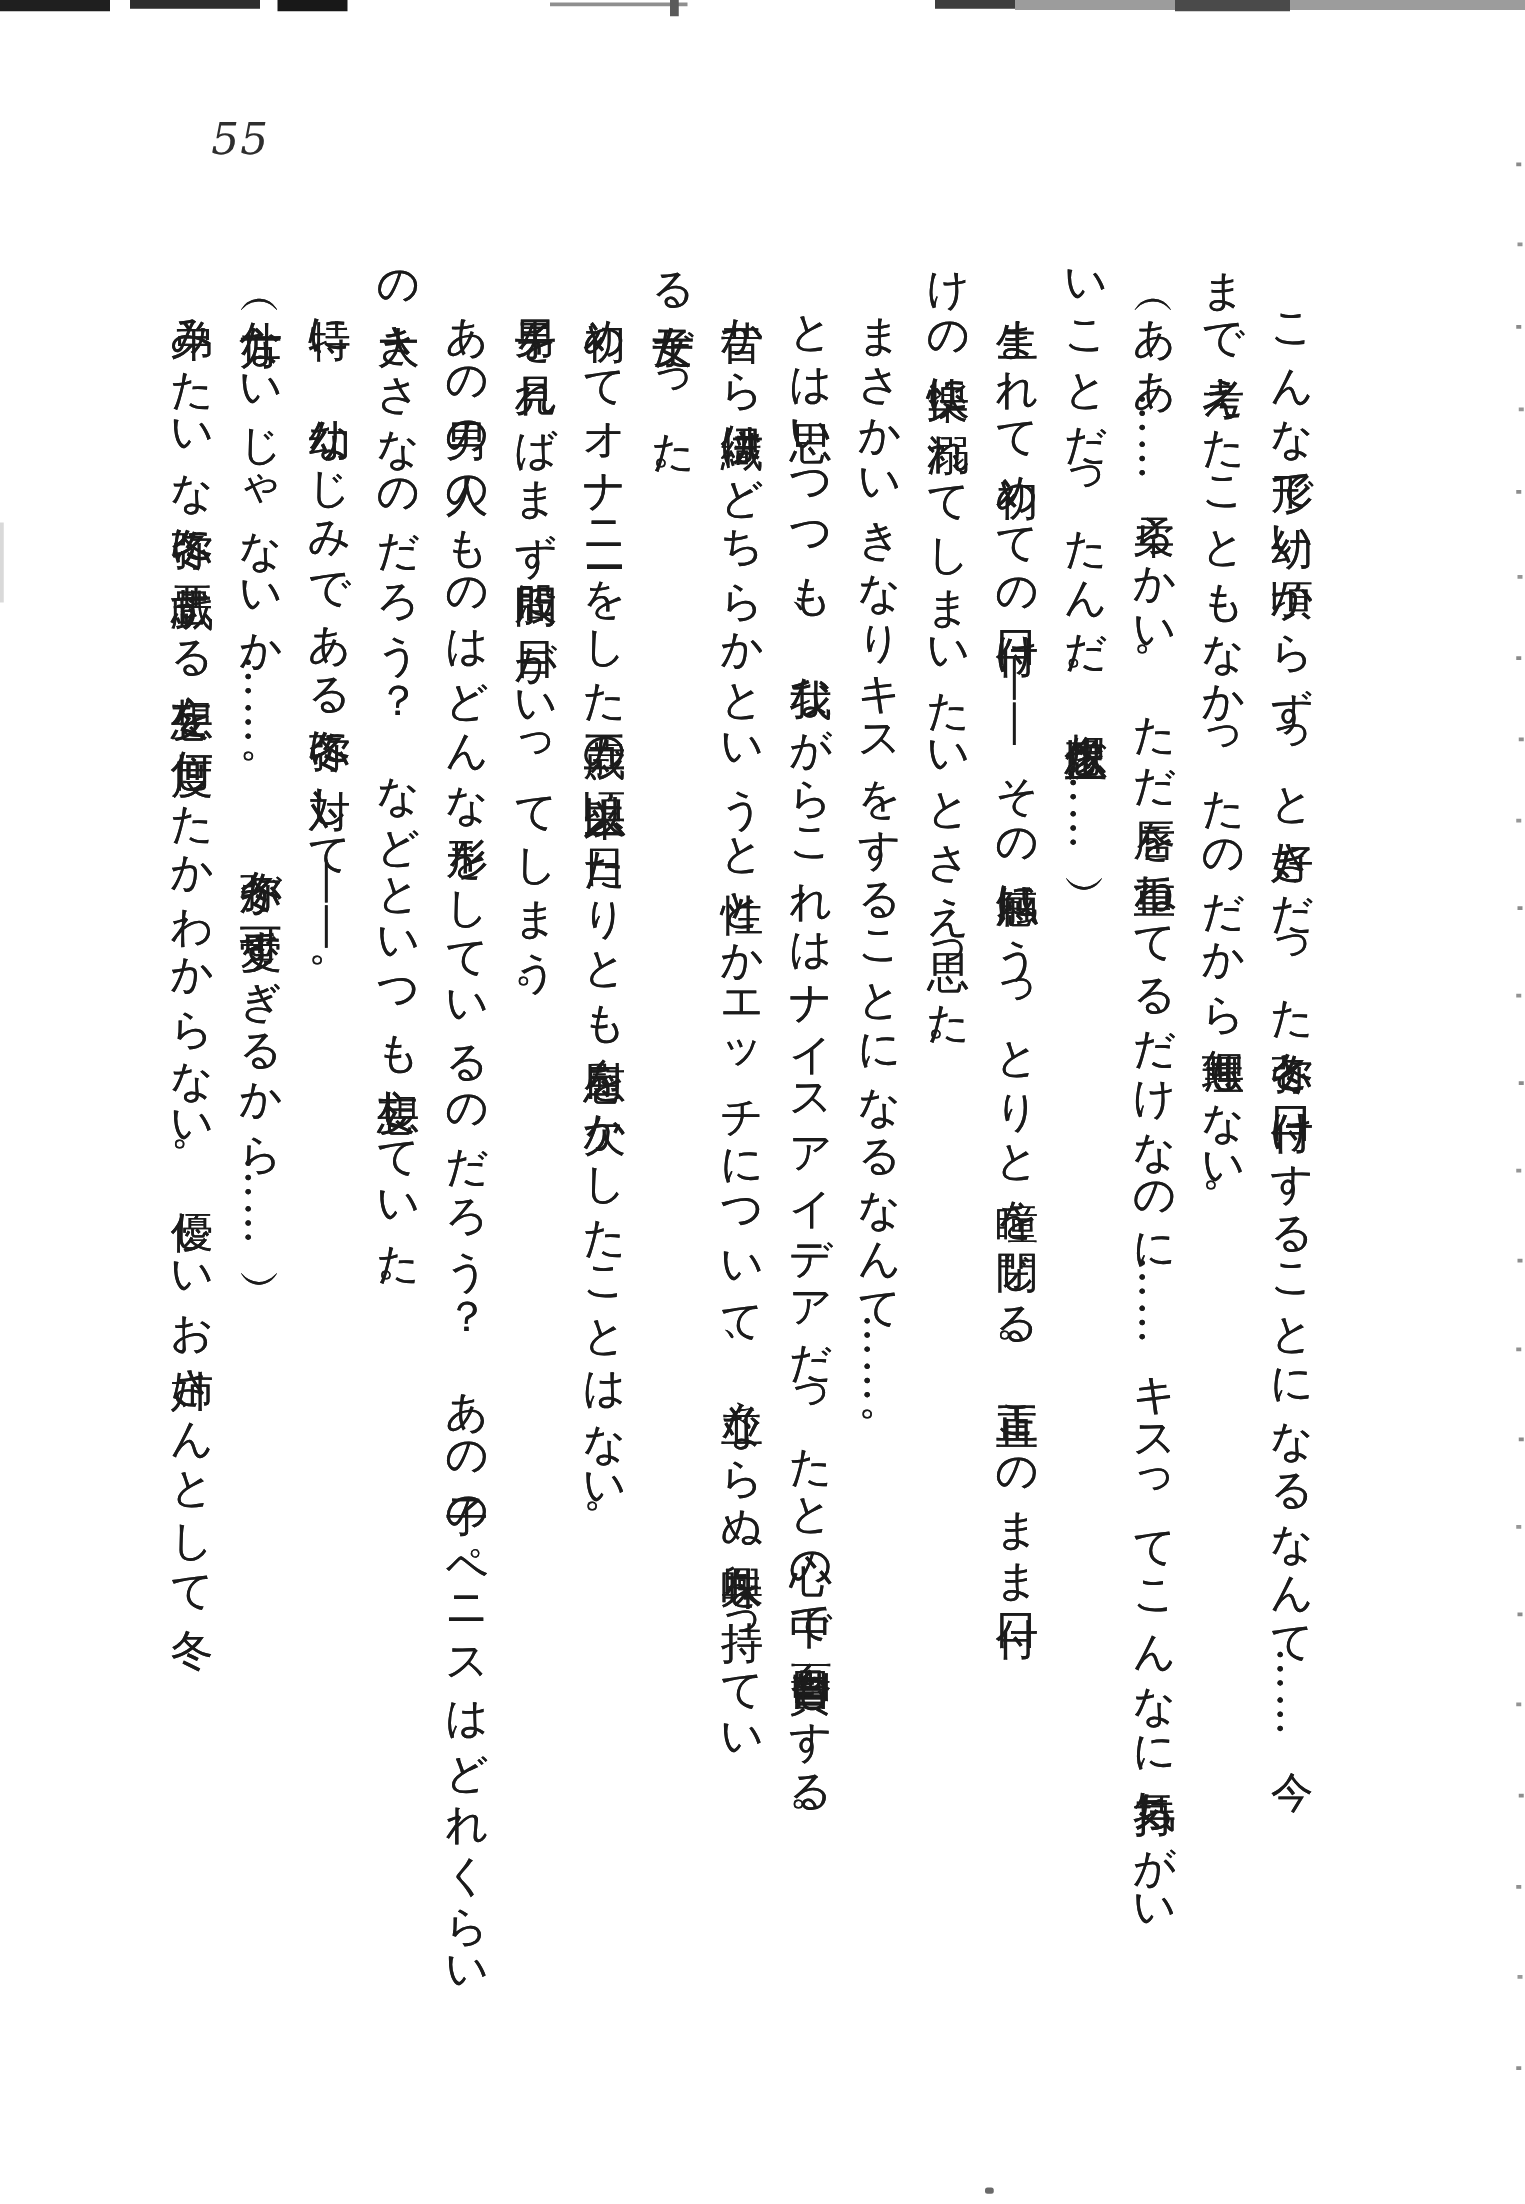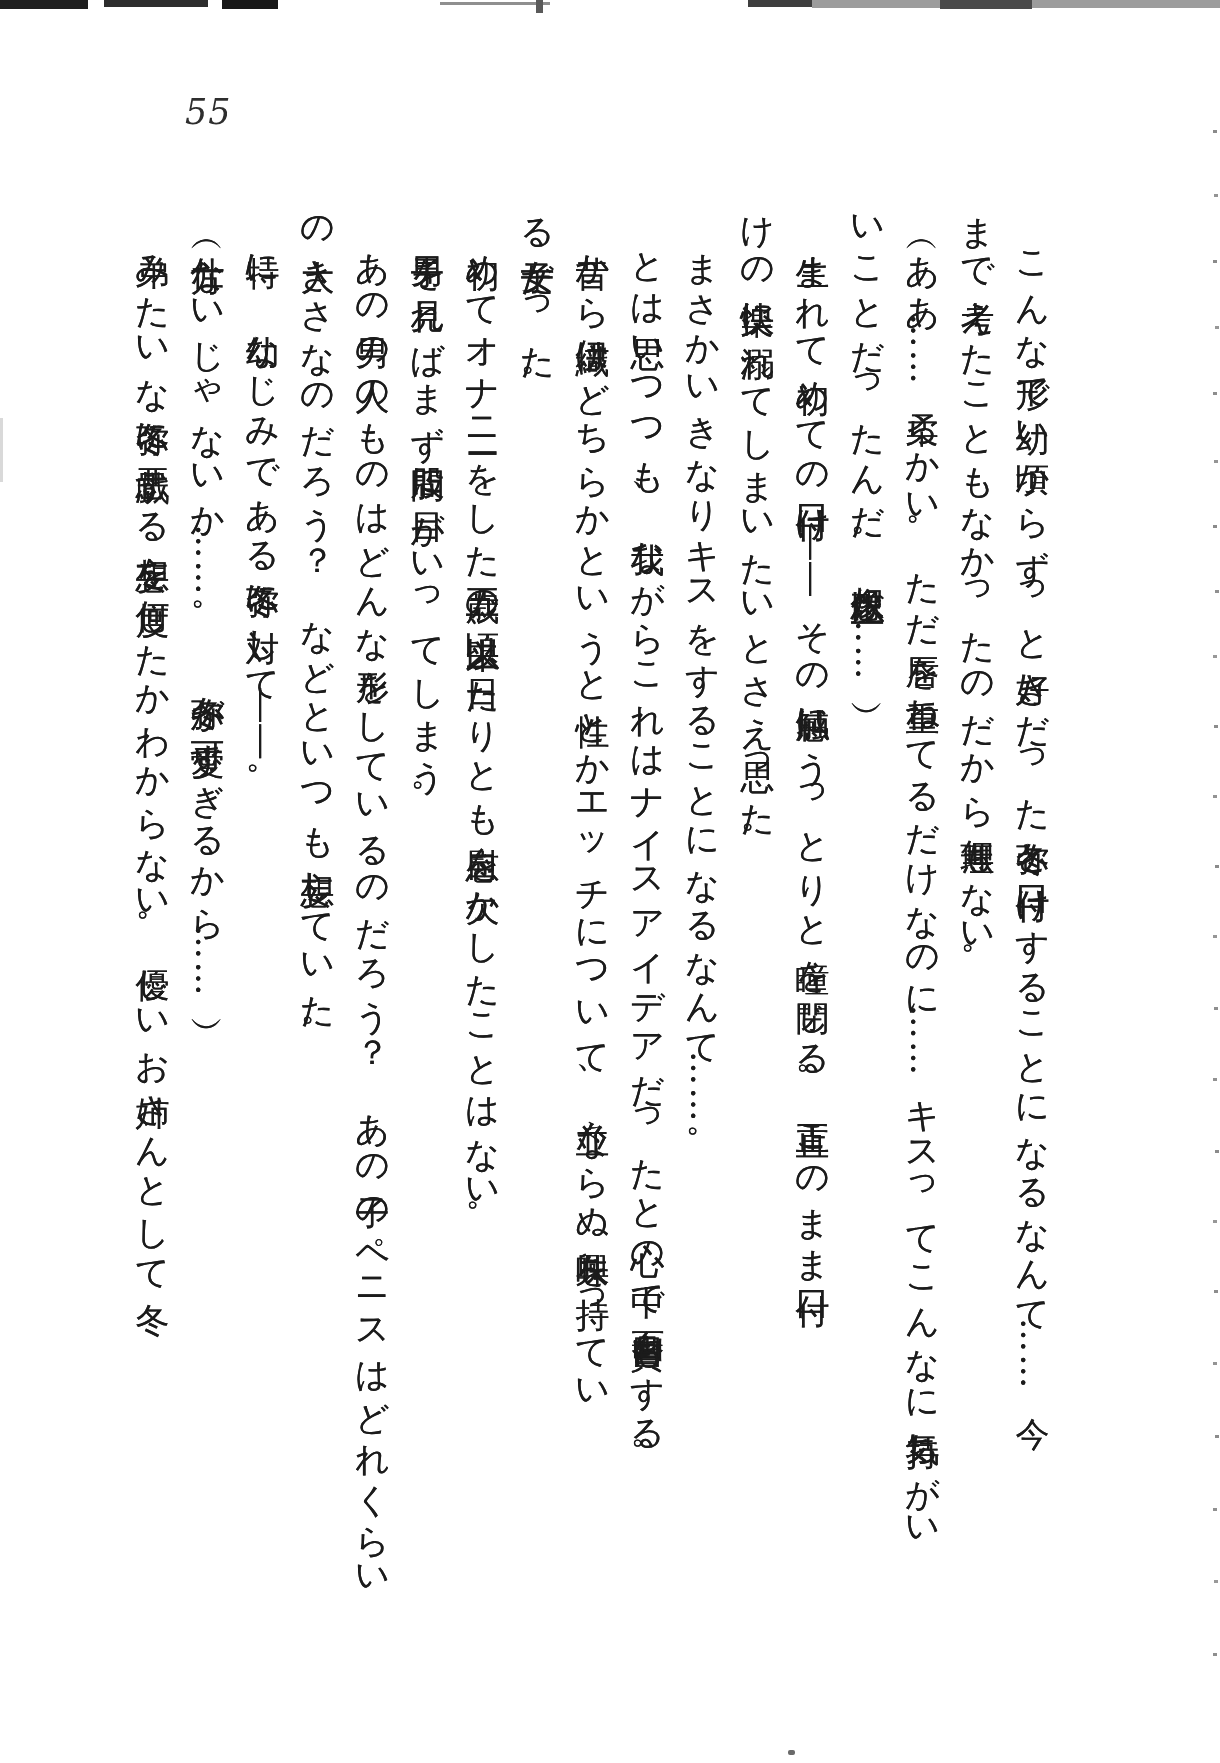--- a/index.html
+++ b/index.html
@@ -12,21 +12,21 @@
     width: 1220px;
     height: 1763px;
     background: #ffffff;
     overflow: hidden;
     font-family: "DejaVu Serif", "Liberation Serif", serif;
     color: #1a1a1a;
   }
   
   .page-num {
     position: absolute;
-    left: 185px;
+    left: 169px;
     top: 92px;
     font-size: 35px;
     font-style: italic;
     letter-spacing: 1px;
     color: #2e2e2e;
   }
   
   .vtext {
     position: absolute;
     top: 193px;

